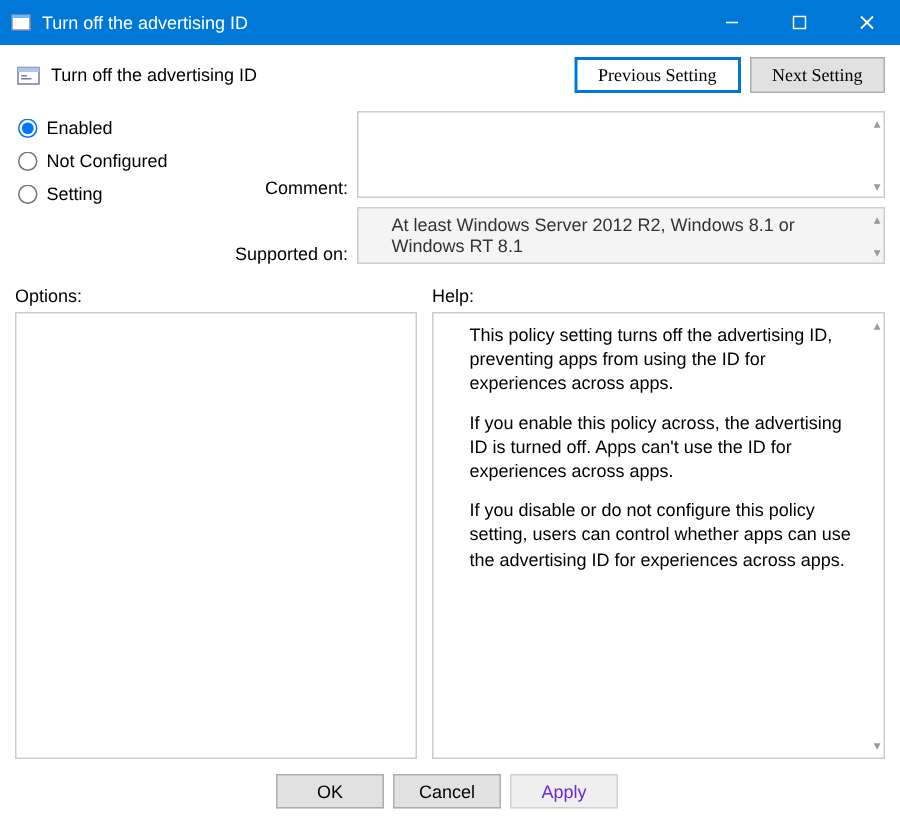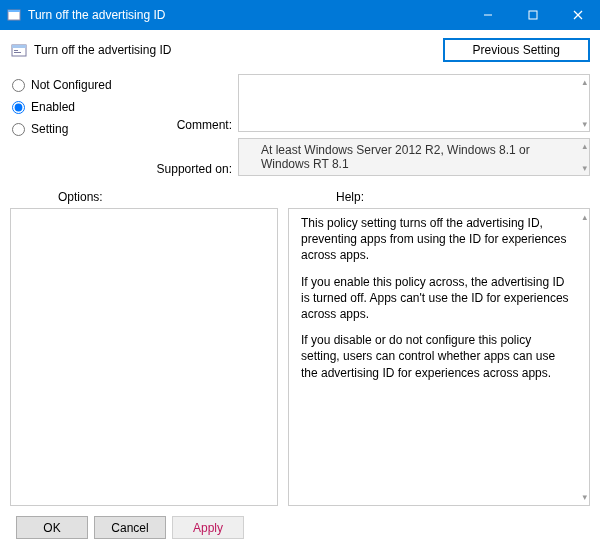--- a/index.html
+++ b/index.html
@@ -49,26 +49,26 @@
   .header-icon {
     width: 18px; height: 18px;
     margin-right: 6px;
     display: inline-flex;
     align-items: center;
     justify-content: center;
   }
   .header-title { font-size: 12px; }
   .header-spacer { flex: 1; }
   .nav-btn {
-    font-family: Liberation Sans, sans-serif;
+    font-family: Liberation Serif, serif;
     font-size: 12px;
     background: #e1e1e1;
     border: 1px solid #adadad;
     height: 24px;
-    padding: 0 28px;
+    padding: 0 14px;
     margin-left: 6px;
   }
   .nav-btn.selected {
     background: #fff;
     border: 2px solid #0078d7;
   }
   .config-row {
     display: flex;
     align-items: flex-start;
   }
@@ -123,21 +123,20 @@
     right: 2px;
     font-size: 9px;
     color: #999;
   }
   .scroll-arrow-up { top: 2px; }
   .scroll-arrow-down { bottom: 2px; }
   .labels-row {
     display: flex;
     margin-top: 8px;
     margin-bottom: 4px;
-    margin-left: 48px;
   }
   .labels-row .left { width: 278px; }
   .labels-row .right { flex: 1; }
   .panes-row {
     display: flex;
     height: 298px;
   }
   .options-pane {
     width: 268px;
     border: 1px solid #cccccc;
@@ -147,37 +146,37 @@
   .help-pane {
     flex: 1;
     border: 1px solid #cccccc;
     background: #fff;
     padding: 6px 18px 6px 8px;
     font-size: 12px;
     line-height: 1.35;
     overflow: hidden;
     position: relative;
   }
-  .help-pane p { margin: 0 0 10px 4px; }
+  .help-pane p { margin: 0 0 10px 16px; }
   .footer-row {
     display: flex;
-    justify-content: flex-start;
+    justify-content: center;
     padding: 10px 10px 8px 0;
   }
   .footer-btn {
     font-family: inherit;
     font-size: 12px;
     background: #e1e1e1;
     border: 1px solid #adadad;
     height: 23px;
     width: 72px;
     margin-left: 6px;
   }
   .footer-btn[disabled] {
-    color: #be185d;
+    color: #6d28d9;
     background: #efefef;
     border-color: #d0d0d0;
   }
 </style>
 </head>
 <body>
 
 <div class="titlebar">
   <span class="titlebar-icon">
     <svg width="14" height="14" viewBox="0 0 14 14">
@@ -212,31 +211,32 @@
       <svg width="16" height="16" viewBox="0 0 16 16">
         <rect x="1" y="3" width="14" height="11" fill="#fff" stroke="#7a7aa0" stroke-width="1"></rect>
         <rect x="1" y="3" width="14" height="3" fill="#a8c8ef"></rect>
         <rect x="3" y="8" width="4" height="1" fill="#7a7aa0"></rect>
         <rect x="3" y="10" width="7" height="1" fill="#7a7aa0"></rect>
       </svg>
     </span>
     <span class="header-title">Turn off the advertising ID</span>
     <span class="header-spacer"></span>
     <button class="nav-btn selected">Previous Setting</button>
+    <button class="nav-btn">Next Setting</button>
   </div>
 
   <div class="config-row">
     <div class="radio-col">
       <label class="radio-item">
+        <input type="radio" name="state" checked="" style="">
+        <span>Enabled</span>
+      </label>
+      <label class="radio-item">
         <input type="radio" name="state" style="">
         <span>Not Configured</span>
-      </label>
-      <label class="radio-item">
-        <input type="radio" name="state" checked="" style="">
-        <span>Enabled</span>
       </label>
       <label class="radio-item">
         <input type="radio" name="state" style="">
         <span>Setting</span>
       </label>
     </div>
     <div class="fields-col">
       <div class="field-row">
         <div class="field-label">Comment:</div>
         <div class="comment-box">

